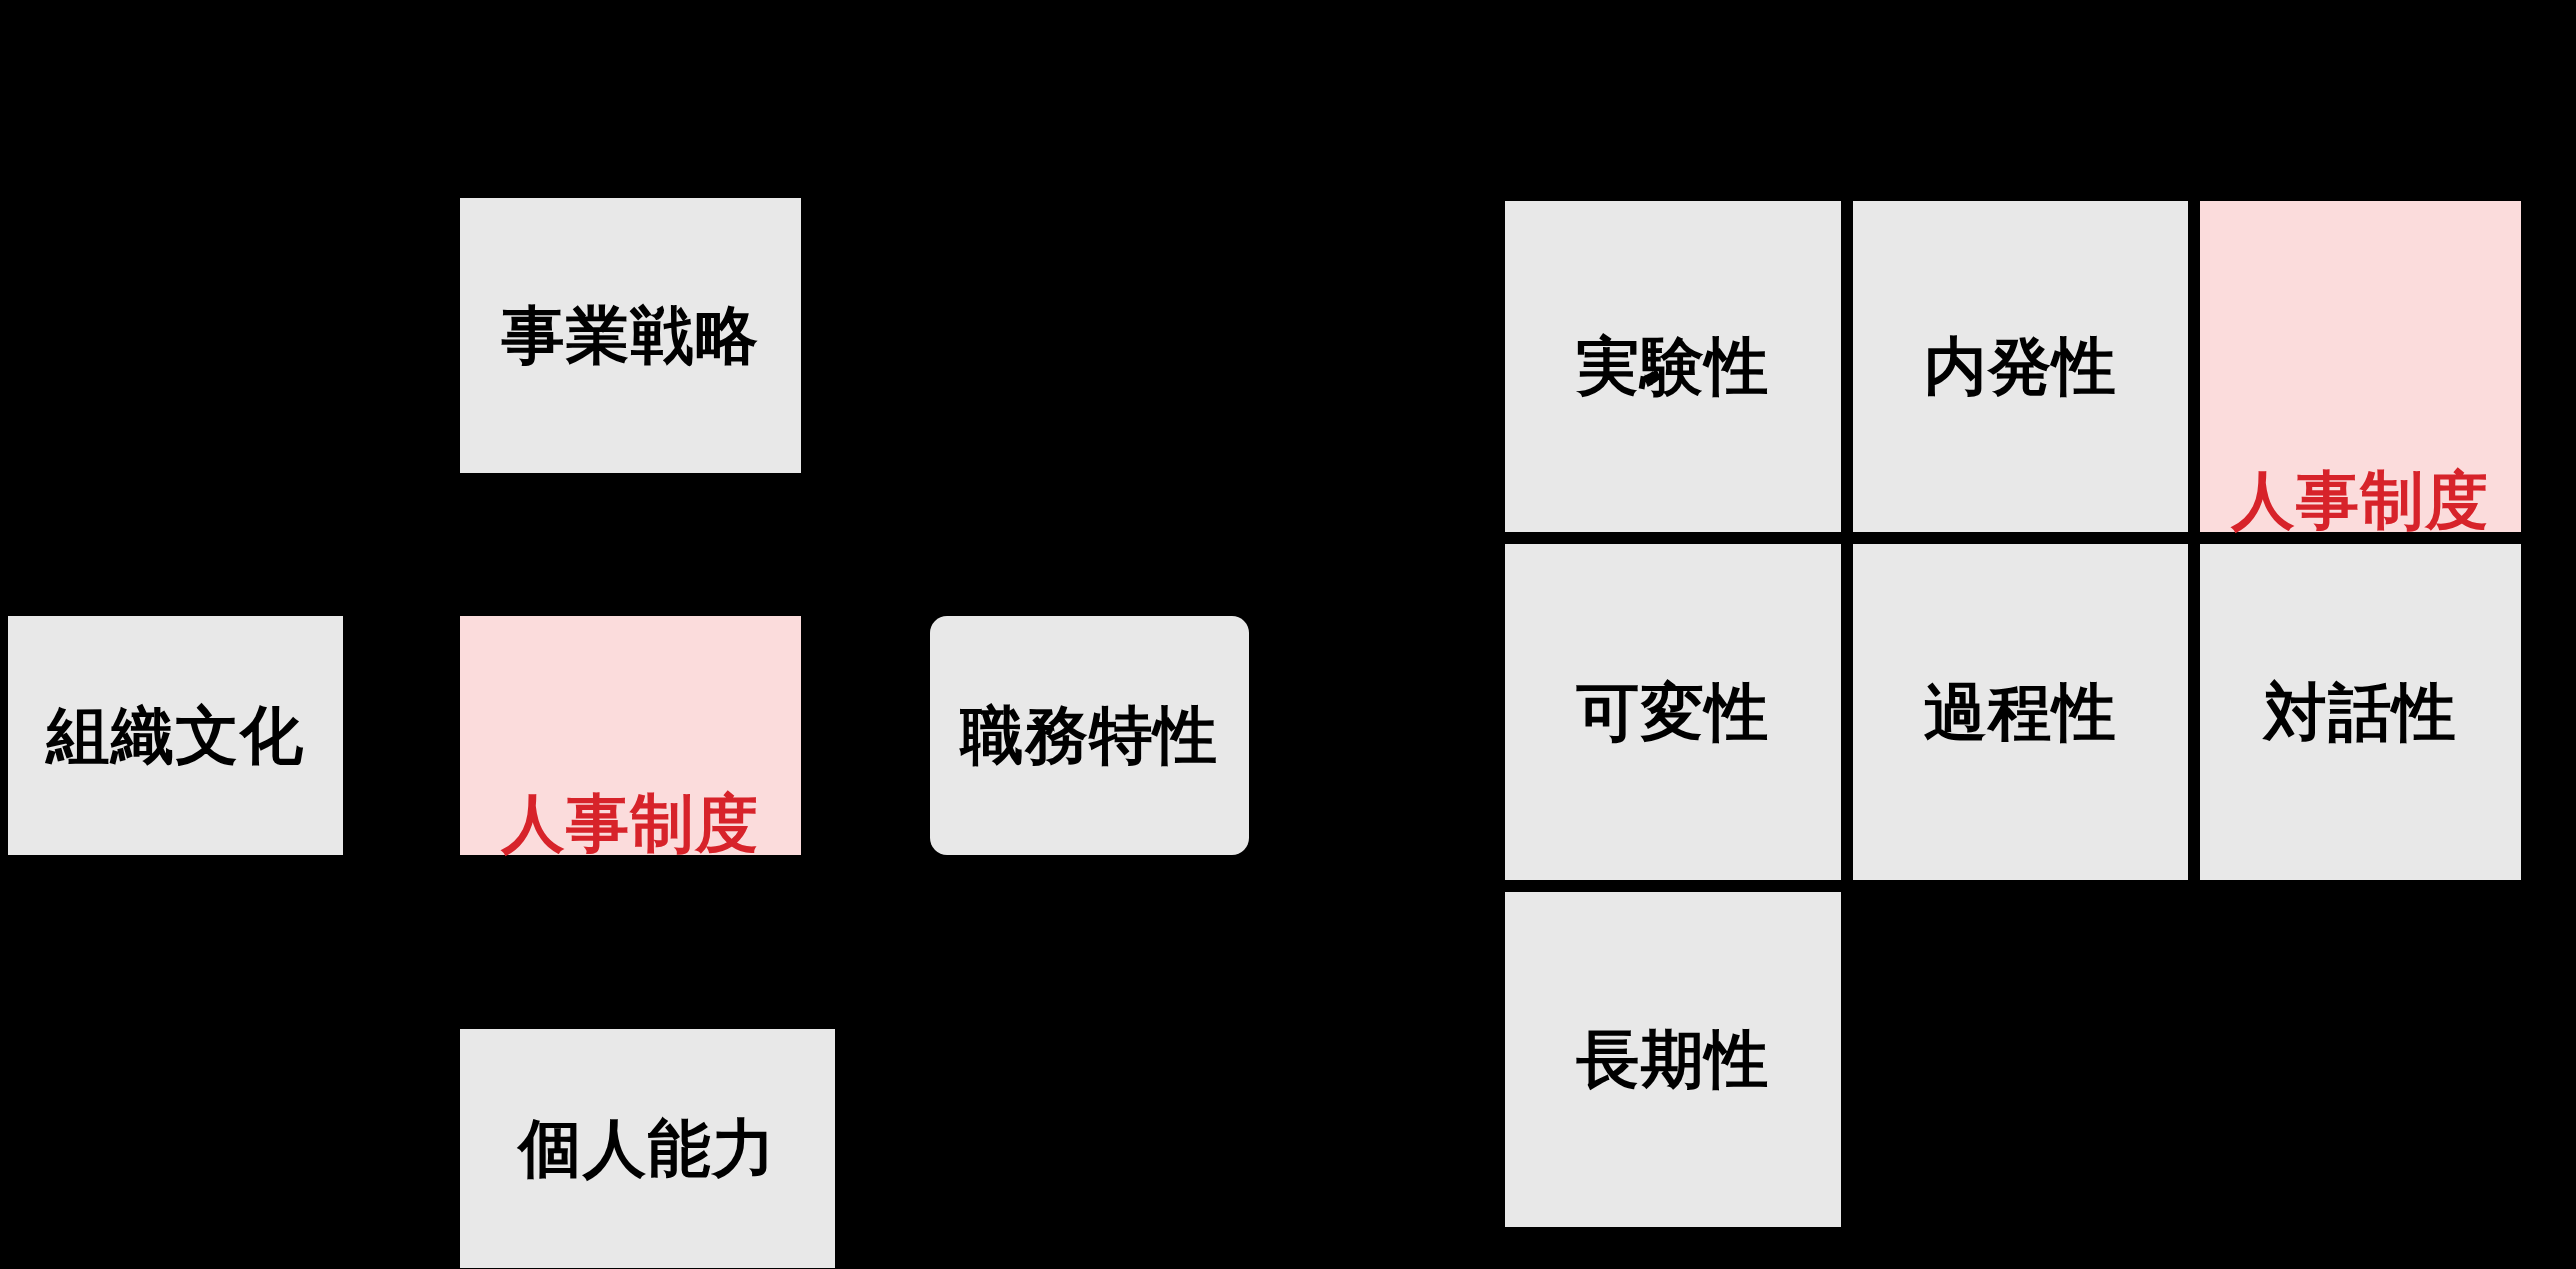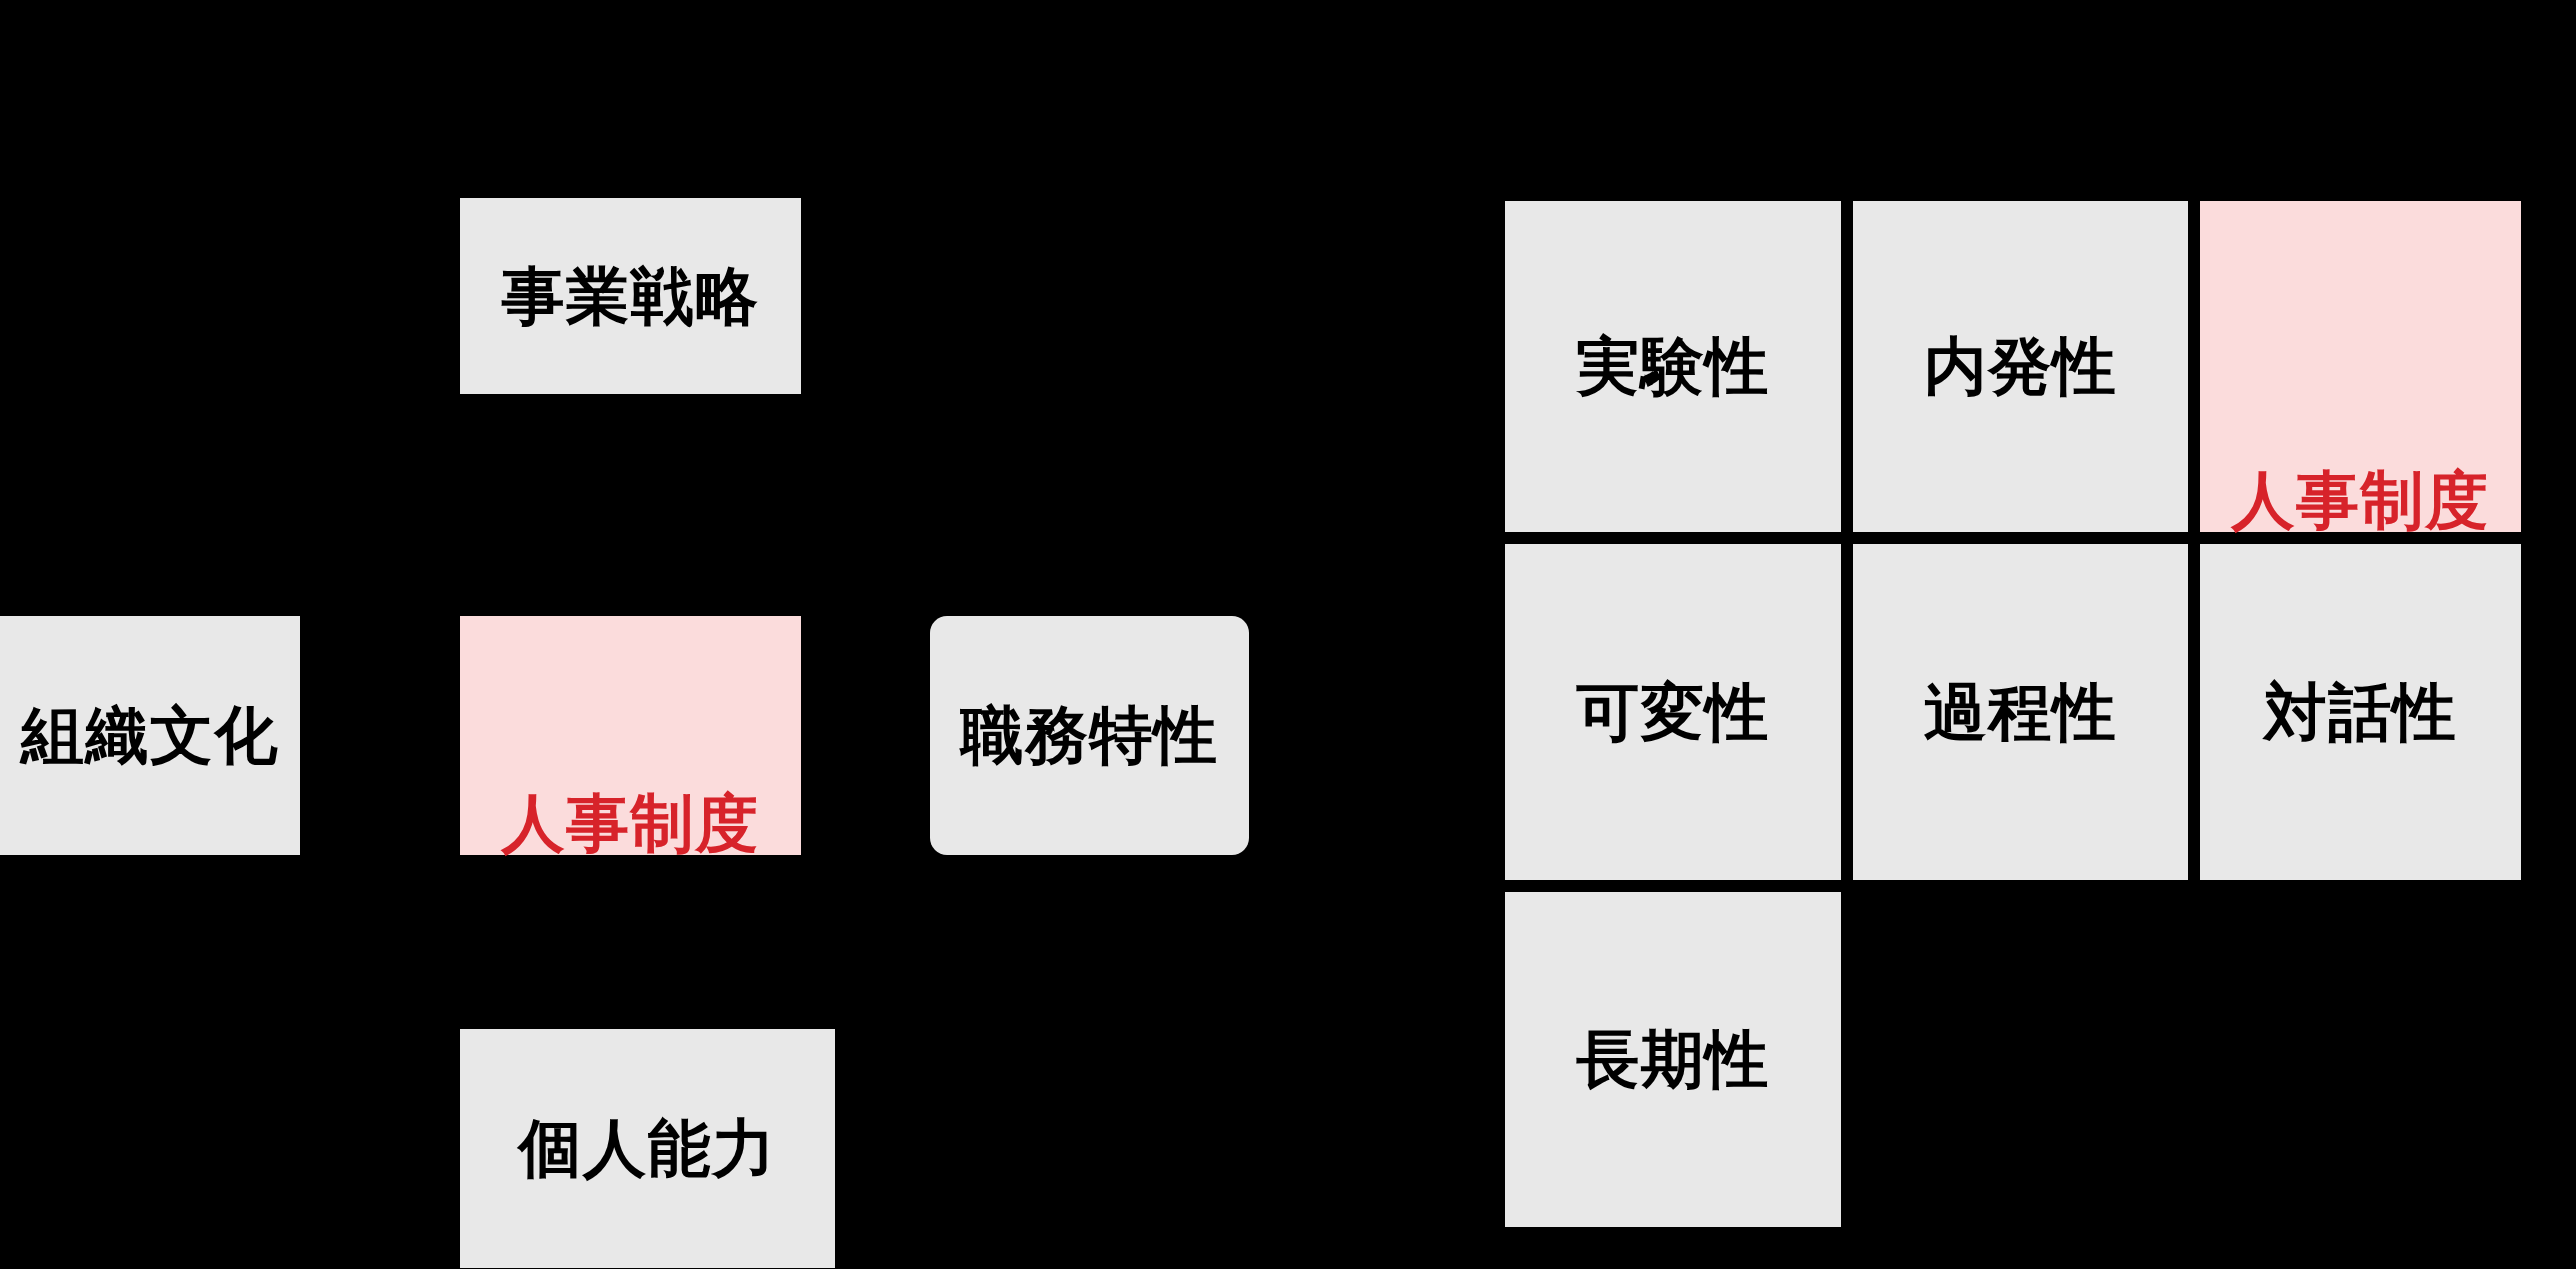--- a/index.html
+++ b/index.html
@@ -27,22 +27,22 @@
     line-height: 1;
     letter-spacing: 1.5px;
     white-space: nowrap;
   }
   .box.highlight {
     background: var(--hfill, #fbdcdc);
     color: var(--htext, #d7232a);
     align-items: flex-end;
   }
   
-  .pos-strategy   { left: 460px;  top: 198px;  width: 341px; height: 196px; }
-  .pos-culture    { left: 0;      top: 616px;  width: 300px; height: 239px; }
+  .pos-strategy   { left: 460px;  top: 198px;  width: 341px; height: 275px; }
+  .pos-culture    { left: 8px;      top: 616px;  width: 335px; height: 239px; }
   .pos-hr-left    { left: 460px;  top: 616px;  width: 341px; height: 239px; }
   .pos-jobtraits  { left: 930px; top: 616px;  width: 319px; height: 239px; border-radius: 17px; }
   .pos-ability    { left: 460px;  top: 1029px; width: 375px; height: 239px; }
   
   .grid {
     position: absolute;
     left: 1505px;
     top: 201px;
     width: 1071px;
     height: 1068px;

